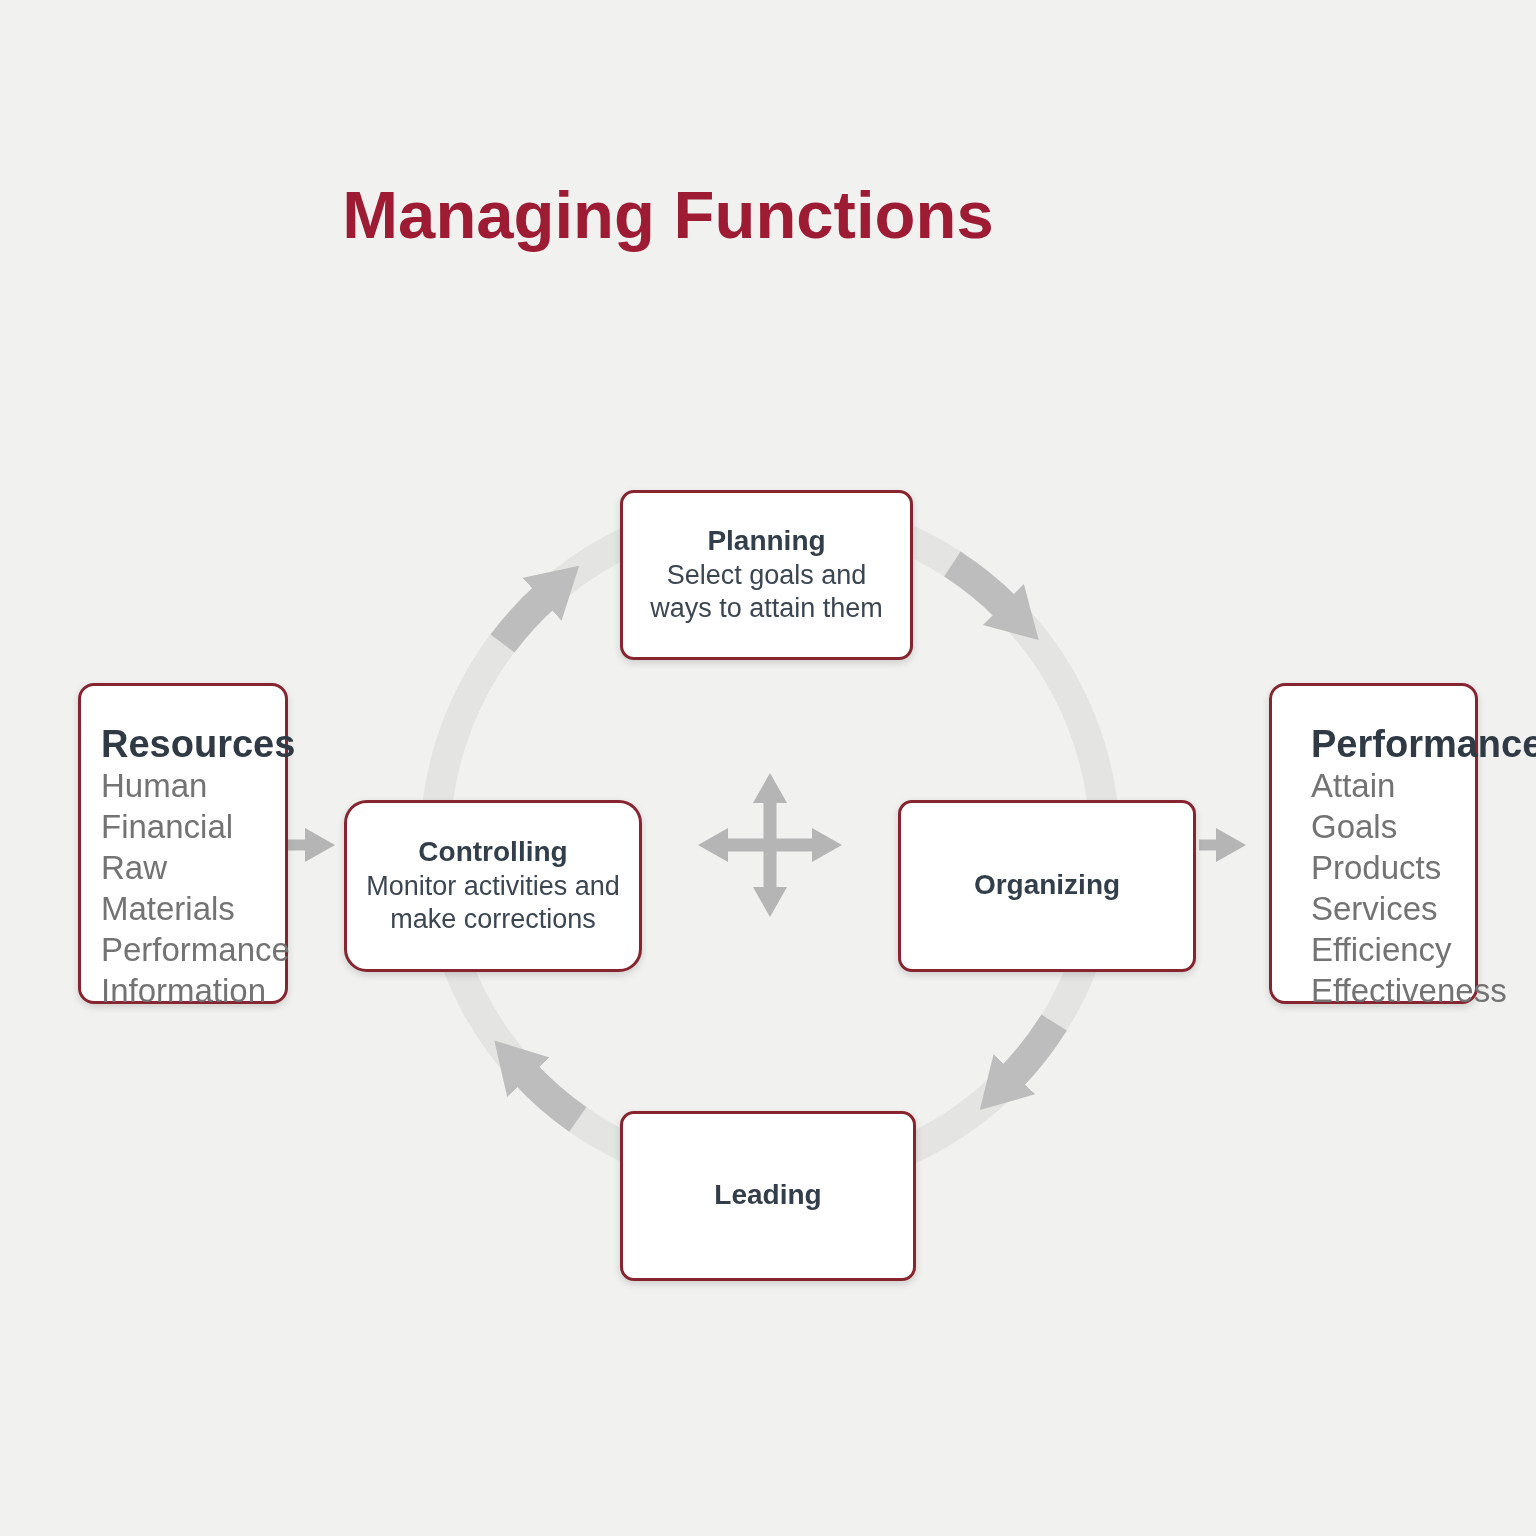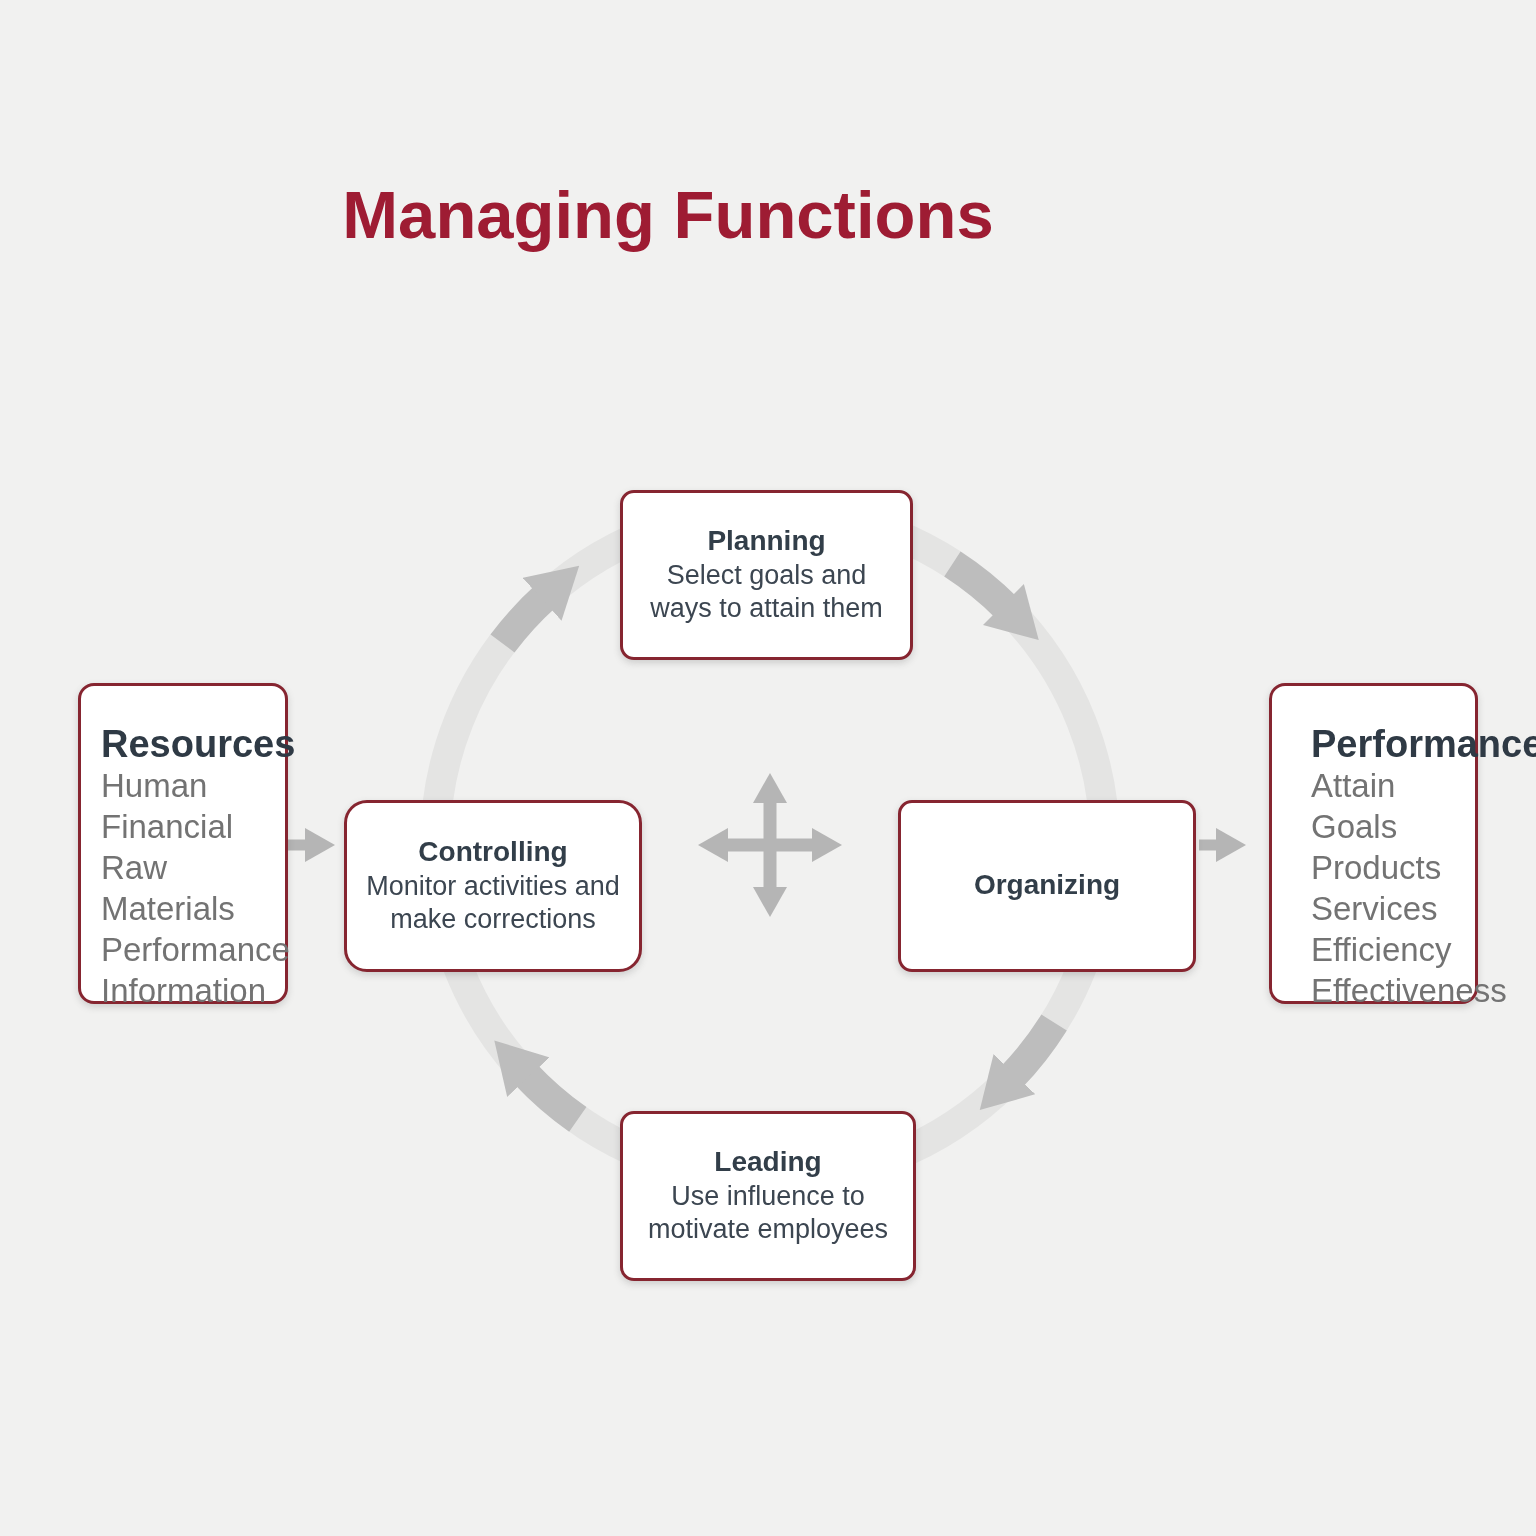--- a/index.html
+++ b/index.html
@@ -88,21 +88,20 @@
     <div class="node-title">Planning</div>
     <div class="node-desc">Select goals and ways to attain them</div>
   </div>
 
   <div class="node" id="node-organizing">
     <div class="node-title">Organizing</div>
   </div>
 
   <div class="node" id="node-leading">
     <div class="node-title">Leading</div>
-    <div class="node-desc">Use influence to motivate employees</div>
   </div>
 
   <div class="node" id="node-controlling">
     <div class="node-title">Controlling</div>
     <div class="node-desc">Monitor activities and make corrections</div>
   </div>
 
   <div class="side-box" id="box-resources">
     <div class="side-title">Resources</div>
     <div class="side-item">Human</div>

